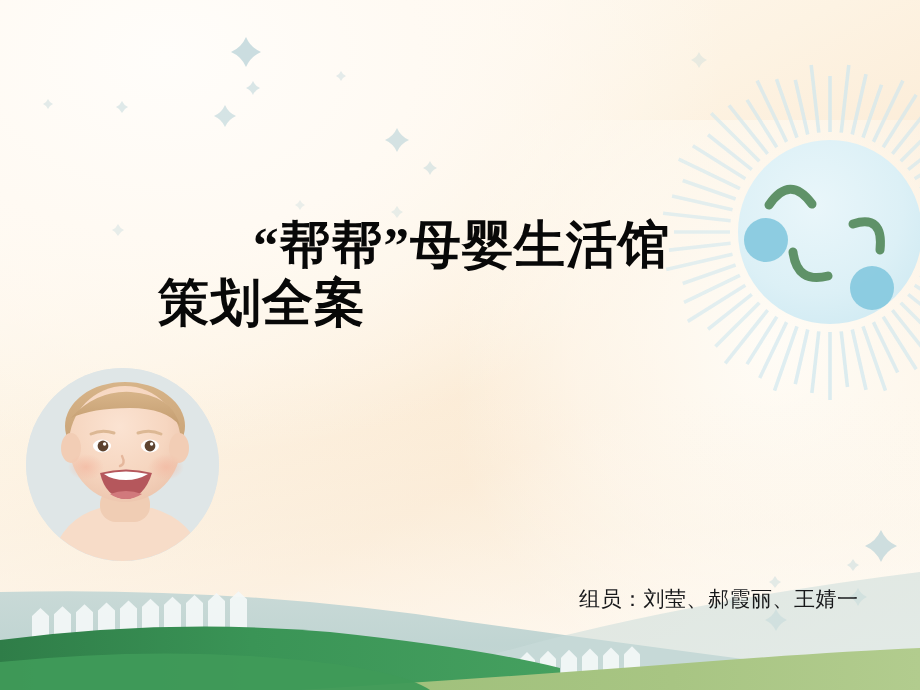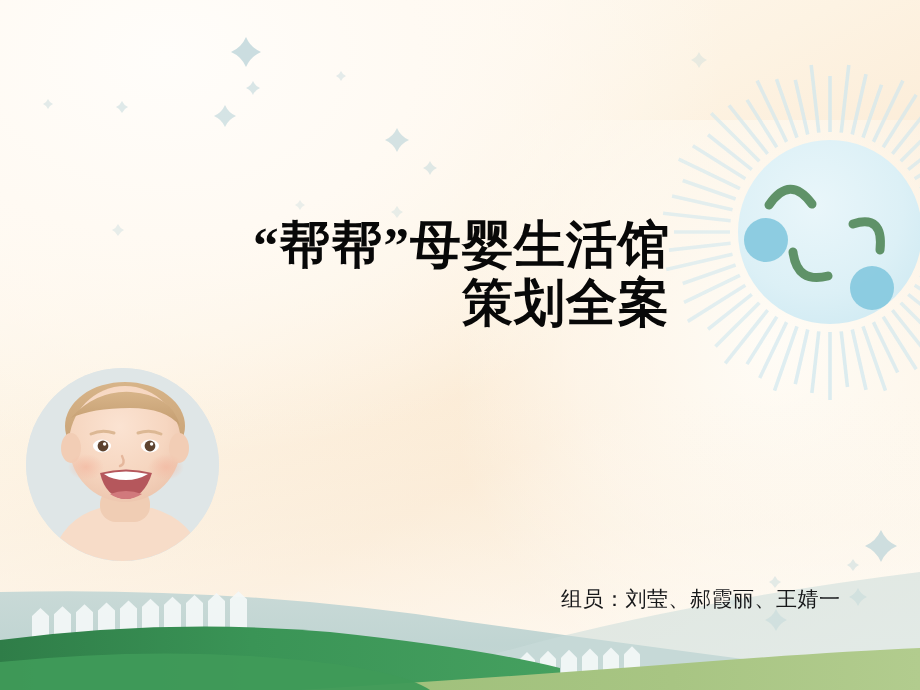--- a/index.html
+++ b/index.html
@@ -59,26 +59,26 @@
   .title-line {
     color: #080808;
     font-family: "Liberation Serif", "DejaVu Serif", serif;
     font-weight: bold;
     font-size: 51px;
     line-height: 58px;
     letter-spacing: 1px;
     white-space: nowrap;
   }
   .title-line-1 { text-align: right; padding-left: 58px; }
-  .title-line-2 { text-align: right; padding-left: 8px; }
+  .title-line-2 { text-align: left; padding-left: 8px; }
 
   
   .subtitle {
     position: absolute;
-    left: 561px;
+    left: 579px;
     top: 586px;
     z-index: 7;
     color: #17181a;
     font-family: "Liberation Serif", "DejaVu Serif", serif;
     font-size: 21px;
     line-height: 26px;
     letter-spacing: 0.5px;
     white-space: nowrap;
   }
 

